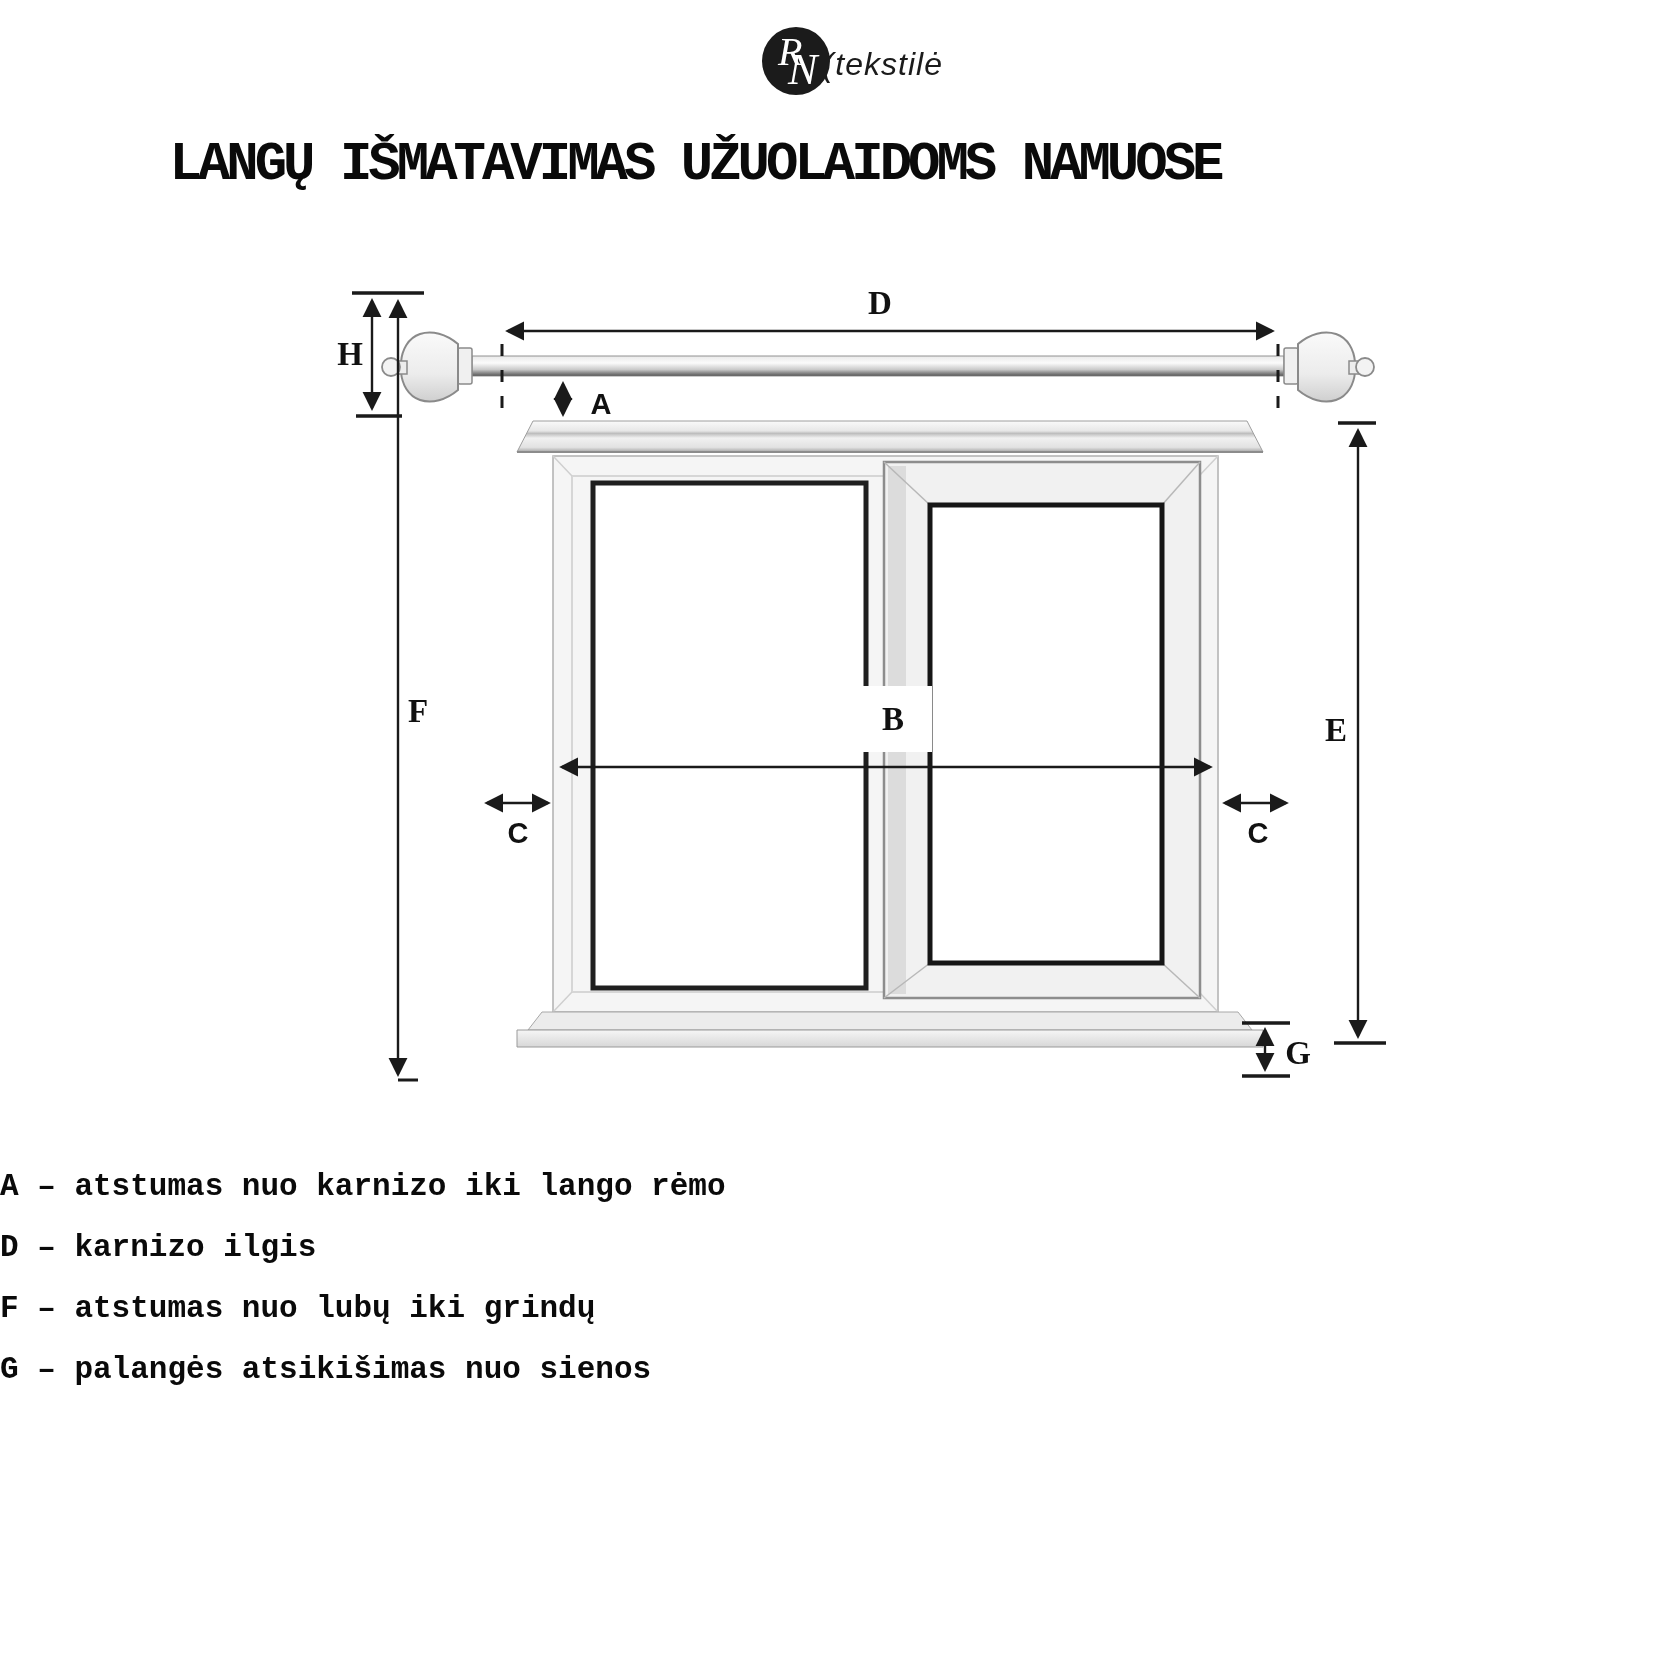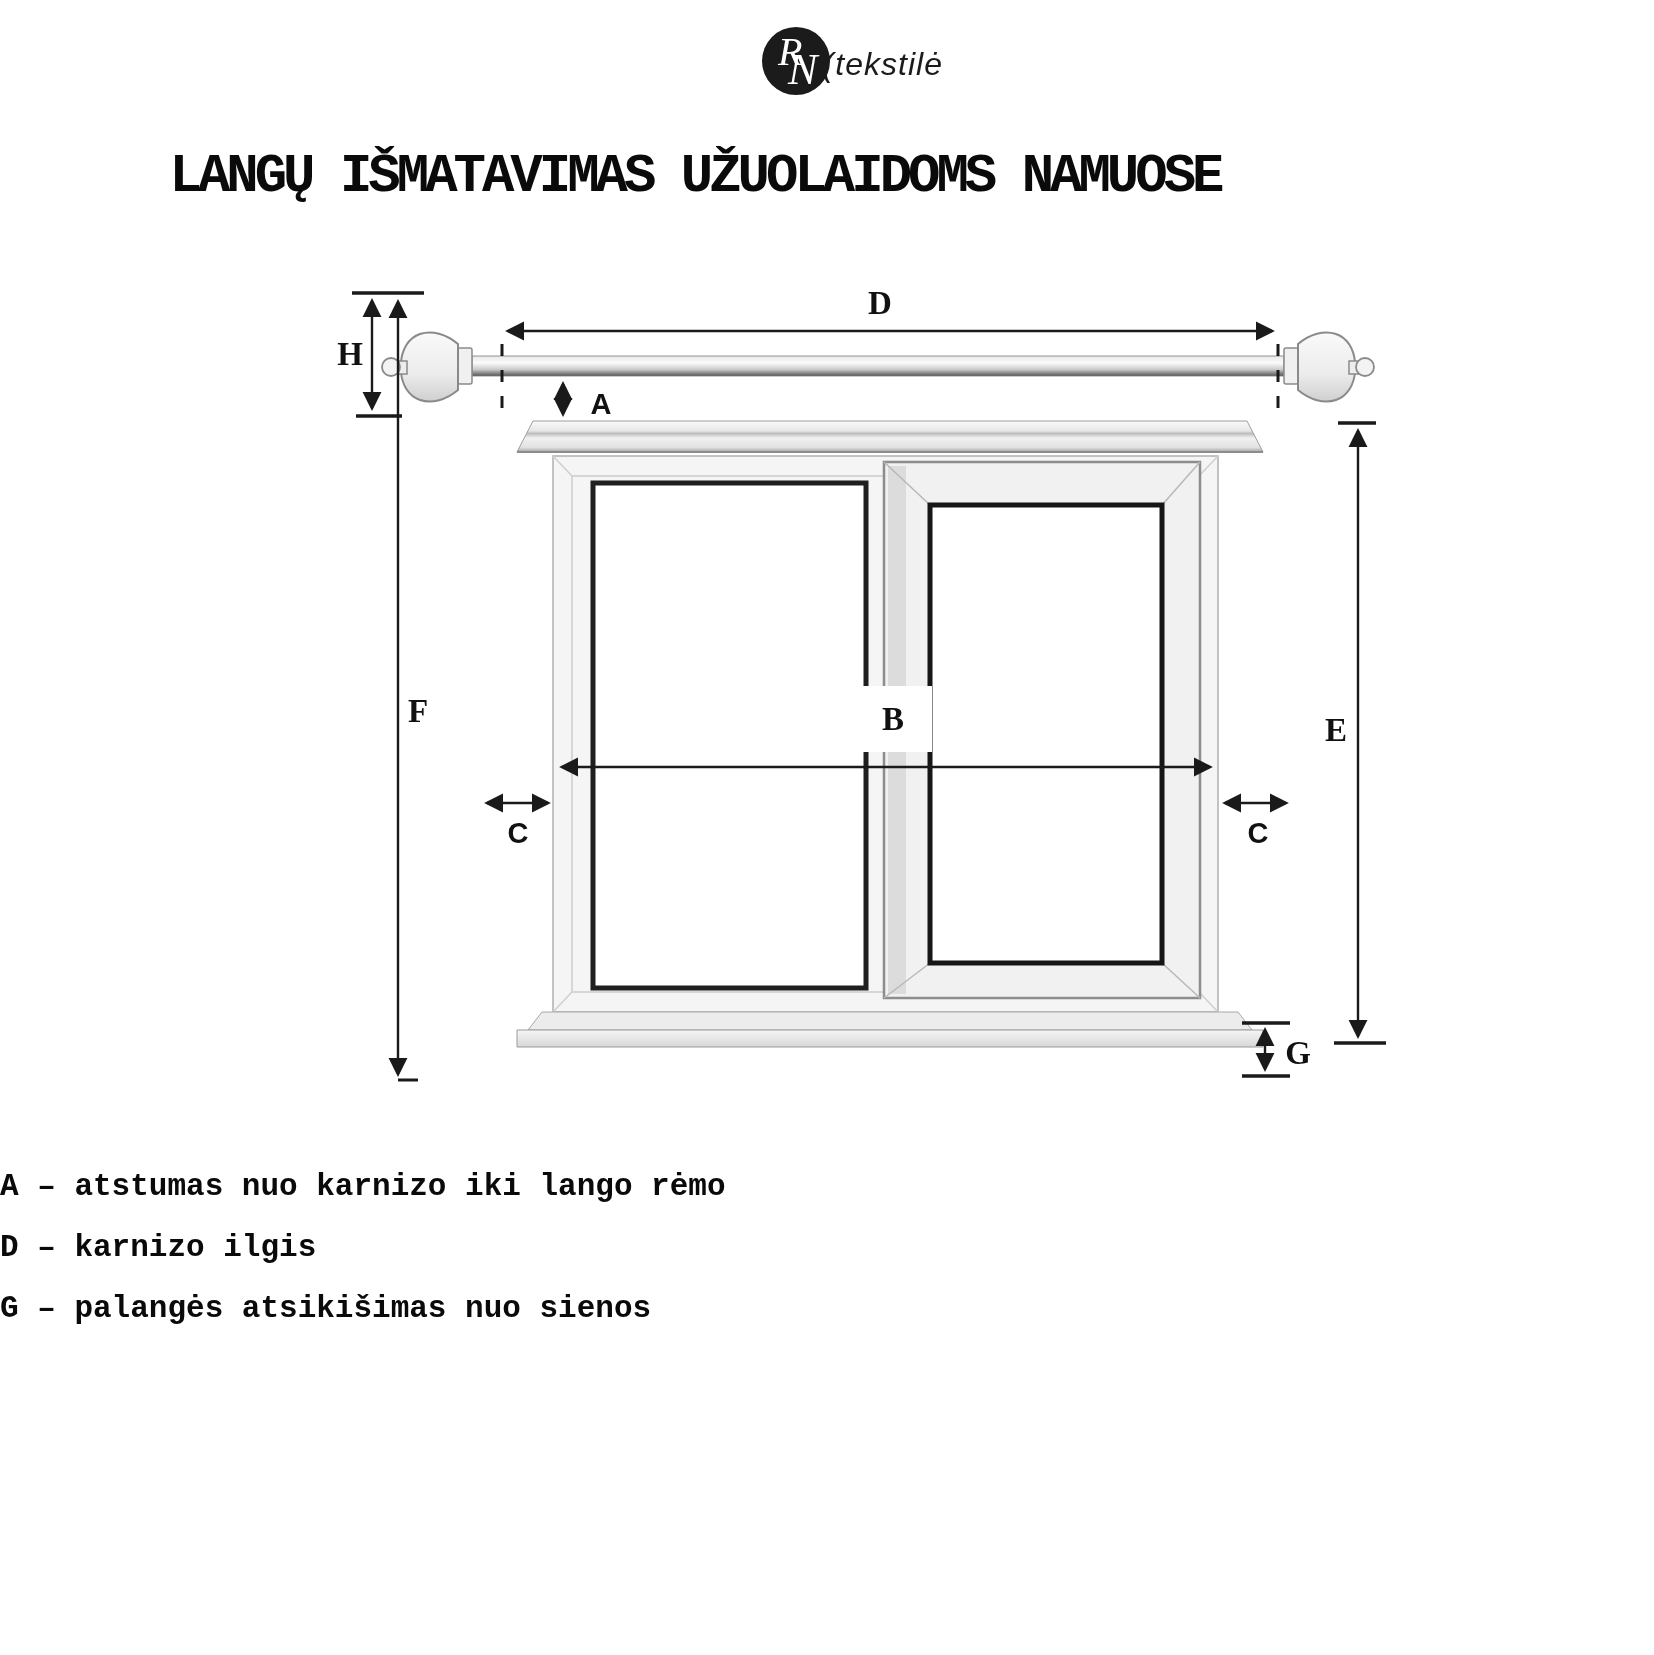--- a/index.html
+++ b/index.html
@@ -12,21 +12,21 @@
   .logo-r,.logo-n{position:absolute;color:#ffffff;font-family:"Liberation Serif",serif;
                   font-style:italic;font-weight:400;line-height:1;}
   .logo-r{font-size:40px;top:5px;left:16px;}
   .logo-n{font-size:44px;top:21px;left:26px;}
   .logo-mark{font-family:"Liberation Sans",sans-serif;font-style:italic;font-size:34px;
              color:#1b1b1b;margin-left:-8px;margin-top:6px;}
   .logo-text{font-family:Liberation Sans, sans-serif;font-style:italic;font-size:32px;
              letter-spacing:1px;color:#1b1b1b;margin-left:2px;margin-top:6px;}
 
   
-  .title{position:absolute;top:146px;left:0;width:1390px;text-align:center;
+  .title{position:absolute;top:134px;left:0;width:1390px;text-align:center;
          font-family:"Liberation Mono",monospace;font-weight:700;font-size:54px;
          letter-spacing:-4px;color:#0a0a0a;white-space:nowrap;}
 
   
   .diagram{position:absolute;top:0;left:0;}
   .dim{stroke:#1a1a1a;stroke-width:2.4;fill:none;}
   .tick{stroke:#1a1a1a;stroke-width:3.6;}
   .tick-thin{stroke:#1a1a1a;stroke-width:3;}
   .dash{stroke:#1a1a1a;stroke-width:3;stroke-dasharray:12 14;}
   .lbl-serif{font-family:"Liberation Serif",serif;font-weight:700;font-size:33px;fill:#111;}
@@ -186,16 +186,17 @@
       <line class="tick" x1="1242" y1="1023" x2="1290" y2="1023"></line>
       <line class="dim" x1="1265" y1="1030" x2="1265" y2="1069" marker-start="url(#arrow)" marker-end="url(#arrow)"></line>
       <line class="tick" x1="1242" y1="1076" x2="1290" y2="1076"></line>
       <text class="lbl-serif" x="1298" y="1064" text-anchor="middle">G</text>
     </g>
   </svg>
 
   <div class="legend">
     <div class="legend-line">A – atstumas nuo karnizo iki lango rėmo</div>
     <div class="legend-line">D – karnizo ilgis</div>
+    <div class="legend-line">F – atstumas nuo lubų iki grindų</div>
     <div class="legend-line">G – palangės atsikišimas nuo sienos</div>
   </div>
 
 </div>
 
 </body></html>

